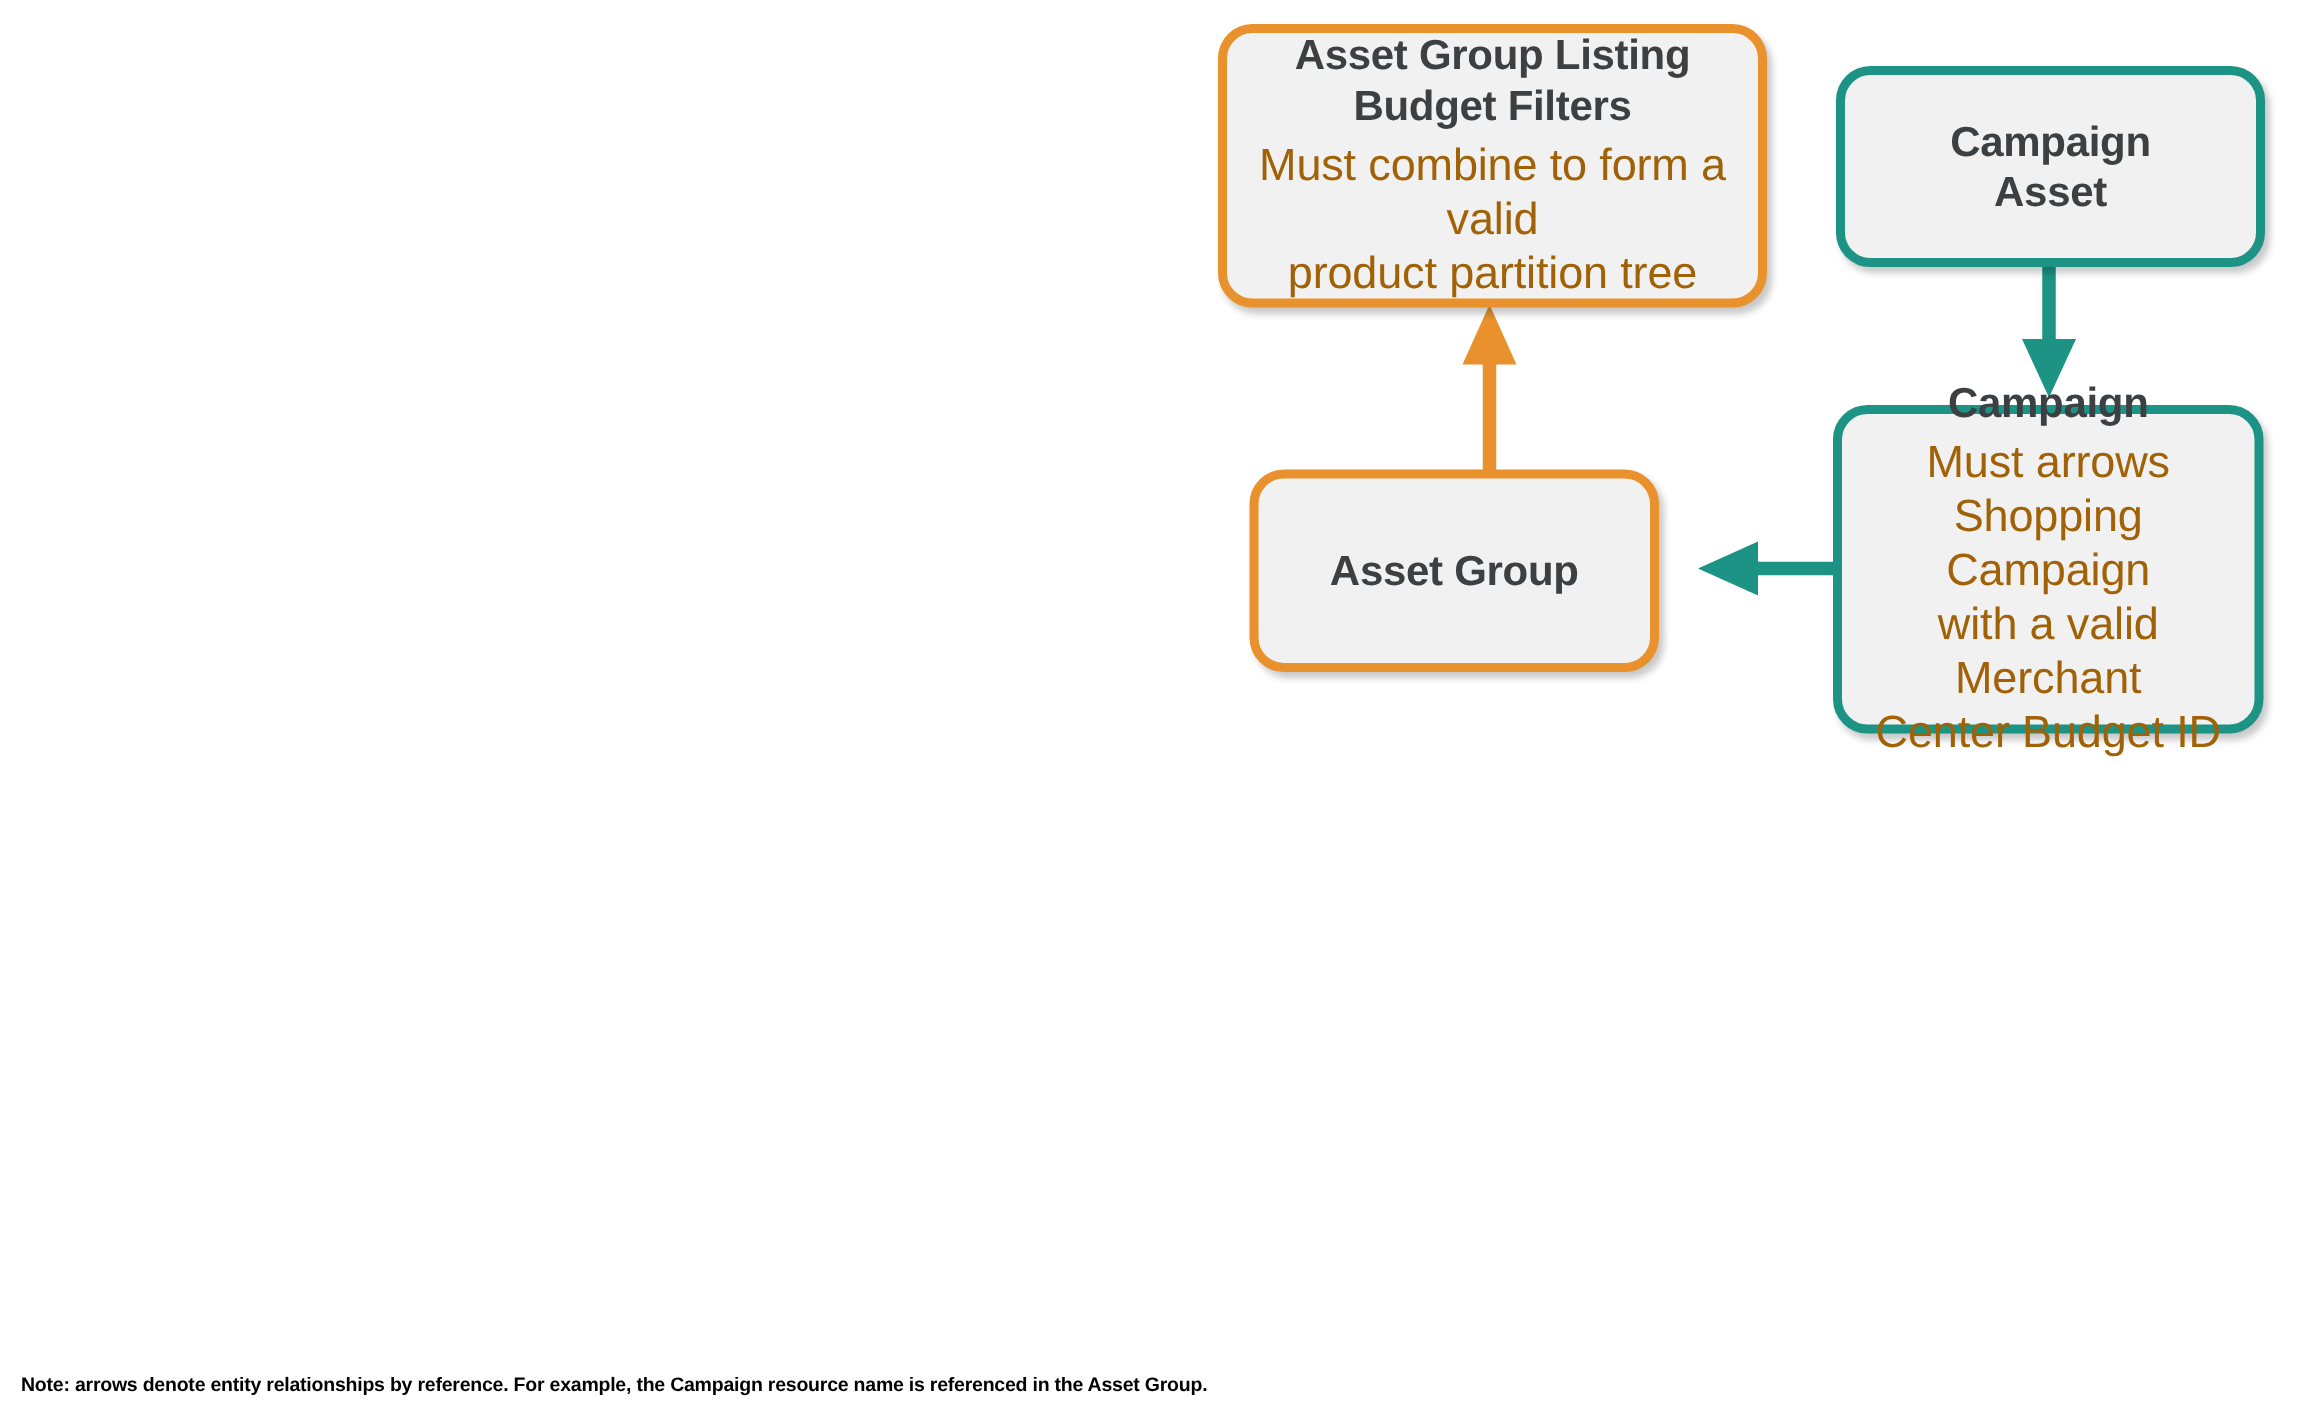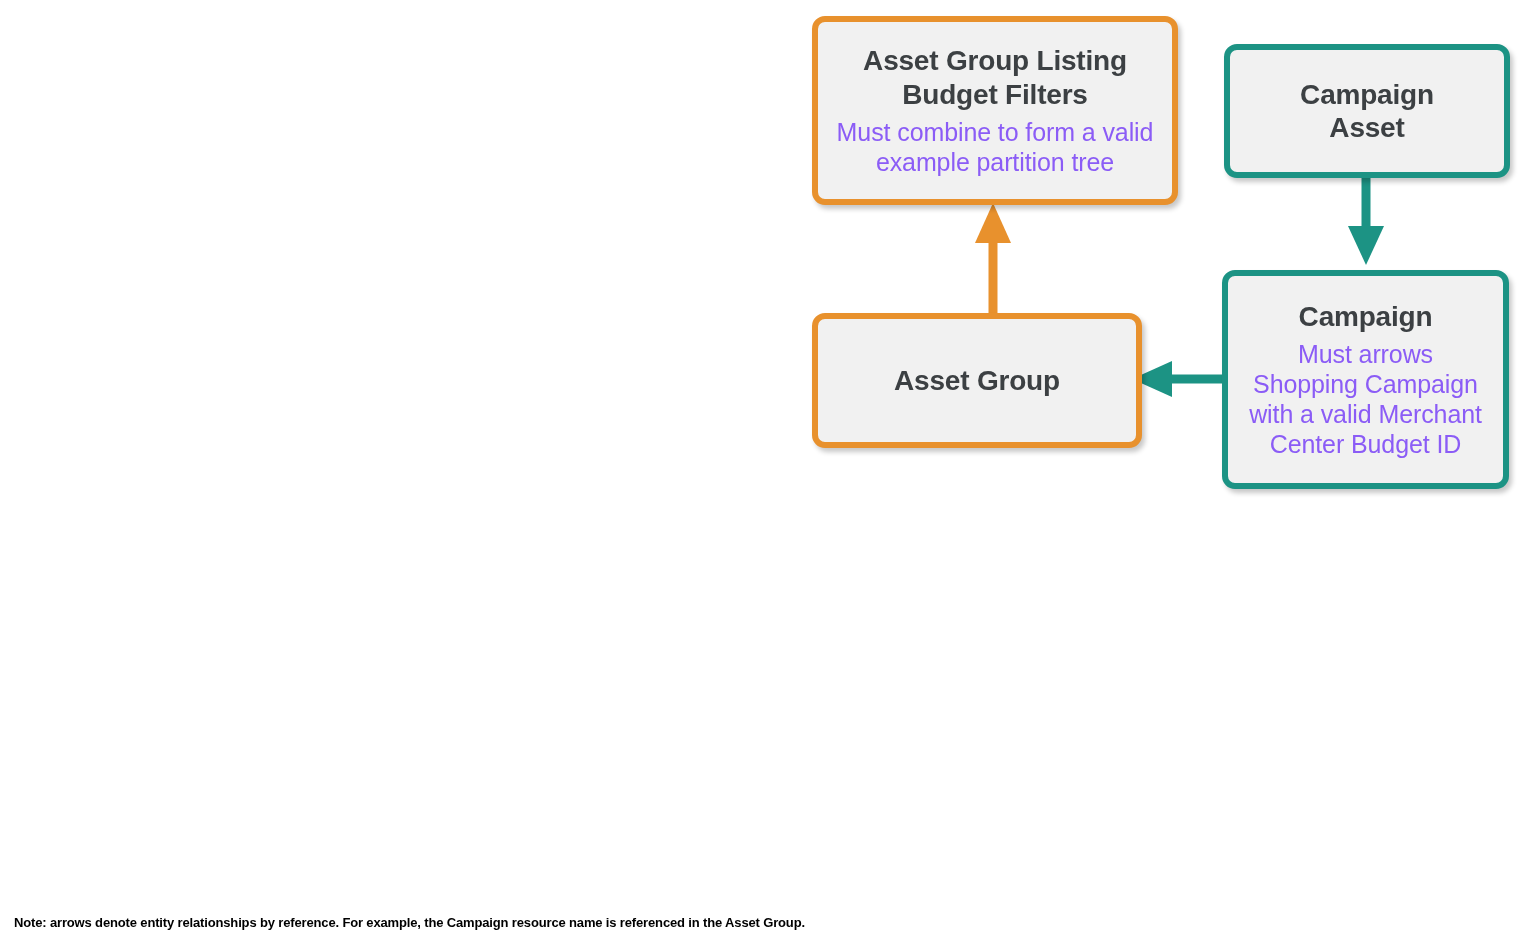--- a/index.html
+++ b/index.html
@@ -19,57 +19,57 @@
     overflow: hidden;
   }
 
   
   .node {
     position: absolute;
     box-sizing: border-box;
     background: #f1f1f1;
     border-style: solid;
     border-width: 6px;
-    border-radius: 13px;
+    border-radius: 23px;
     box-shadow: 3px 4px 5px rgba(0,0,0,0.22);
     display: flex;
     flex-direction: column;
     align-items: center;
     justify-content: center;
     text-align: center;
     padding: 4px 10px;
     z-index: 3;
   }
   .node .title {
     font-size: 28px;
     font-weight: bold;
     color: #3c4043;
     line-height: 1.19;
     letter-spacing: -0.2px;
   }
   .node .subtitle {
-    font-size: 25px;
+    font-size: 30px;
     font-weight: normal;
-    color: #8b5cf6;
+    color: #a16207;
     line-height: 1.20;
     margin-top: 6px;
     letter-spacing: -0.1px;
   }
   .node.orange { border-color: #E8912D; }
   .node.teal   { border-color: #1C9384; align-items: center; }
 
   
   #node-aglgf {
     left: 812px; top: 16px; width: 366px; height: 189px;
   }
   #node-campaign-budget {
     left: 1224px; top: 44px; width: 286px; height: 134px;
   }
   #node-asset-group {
-    left: 812px; top: 313px; width: 330px; height: 135px; text-align: center;
+    left: 833px; top: 313px; width: 273px; height: 135px; text-align: center;
   }
   #node-campaign {
     left: 1222px; top: 270px; width: 287px; height: 219px;
   }
 
   
   #connectors {
     position: absolute;
     left: 0; top: 0;
     width: 1538px; height: 948px;
@@ -112,21 +112,21 @@
     </g>
   </svg>
 
   <div class="node orange" id="node-aglgf">
     <div class="title">
       <span>Asset Group Listing</span><br>
       <span>Budget Filters</span>
     </div>
     <div class="subtitle">
       <span>Must combine to form a valid</span><br>
-      <span>example partition tree</span>
+      <span>product partition tree</span>
     </div>
   </div>
 
   <div class="node teal" id="node-campaign-budget">
     <div class="title">
       <span>Campaign</span><br>
       <span>Asset</span>
     </div>
   </div>
 

